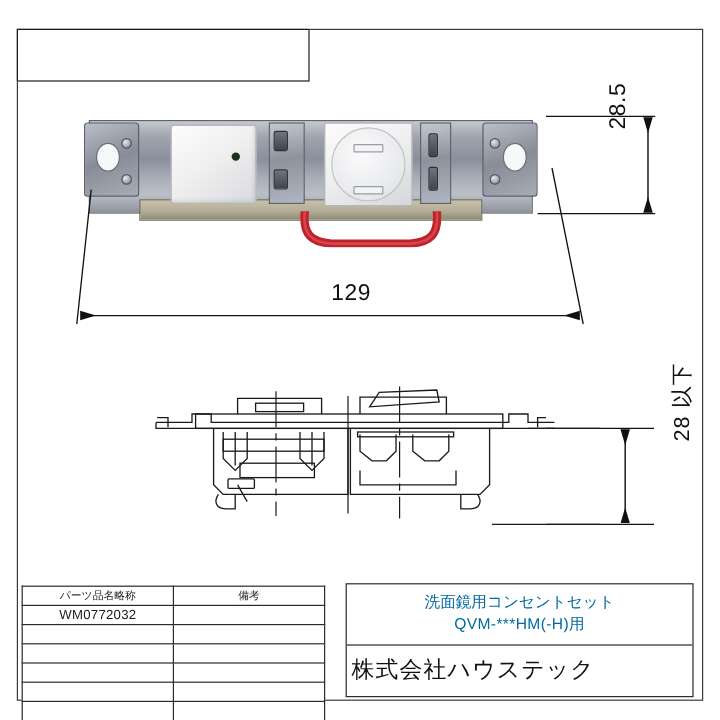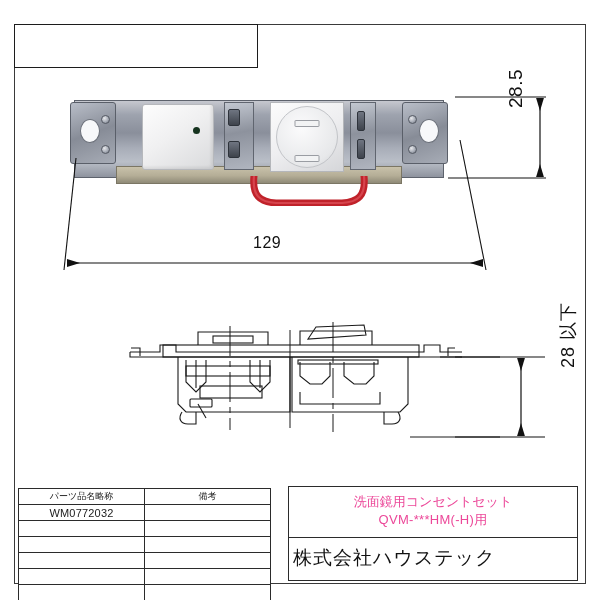--- a/index.html
+++ b/index.html
@@ -197,23 +197,23 @@
     inset: 0;
     pointer-events: none;
   }
   .dim-text {
     position: absolute;
     font-family: "Liberation Sans", "DejaVu Sans", sans-serif;
     color: #111111;
     white-space: nowrap;
   }
   .dim-129 {
-    left: 253px;
+    left: 276px;
     top: 234px;
-    font-size: 16px;
+    font-size: 19px;
     letter-spacing: 0.5px;
   }
   .dim-285 {
     left: 505px;
     top: 108px;
     font-size: 19px;
     transform: rotate(-90deg);
     transform-origin: left top;
     letter-spacing: 0.5px;
   }
@@ -259,21 +259,21 @@
     border: 1px solid #2b2b2b;
     box-sizing: border-box;
     background: #ffffff;
   }
   .tb-right .prod {
     border-bottom: 1px solid #2b2b2b;
     padding: 6px 4px 7px 4px;
     text-align: center;
     line-height: 1.42;
     font-size: 13px;
-    color: #ec4899;
+    color: #0369a1;
   }
   .tb-right .prod .l2 { letter-spacing: 0.3px; }
   .tb-right .company {
     padding: 7px 4px 9px 4px;
     font-size: 19px;
     color: #111111;
     letter-spacing: 1px;
   }
 </style>
 </head>

